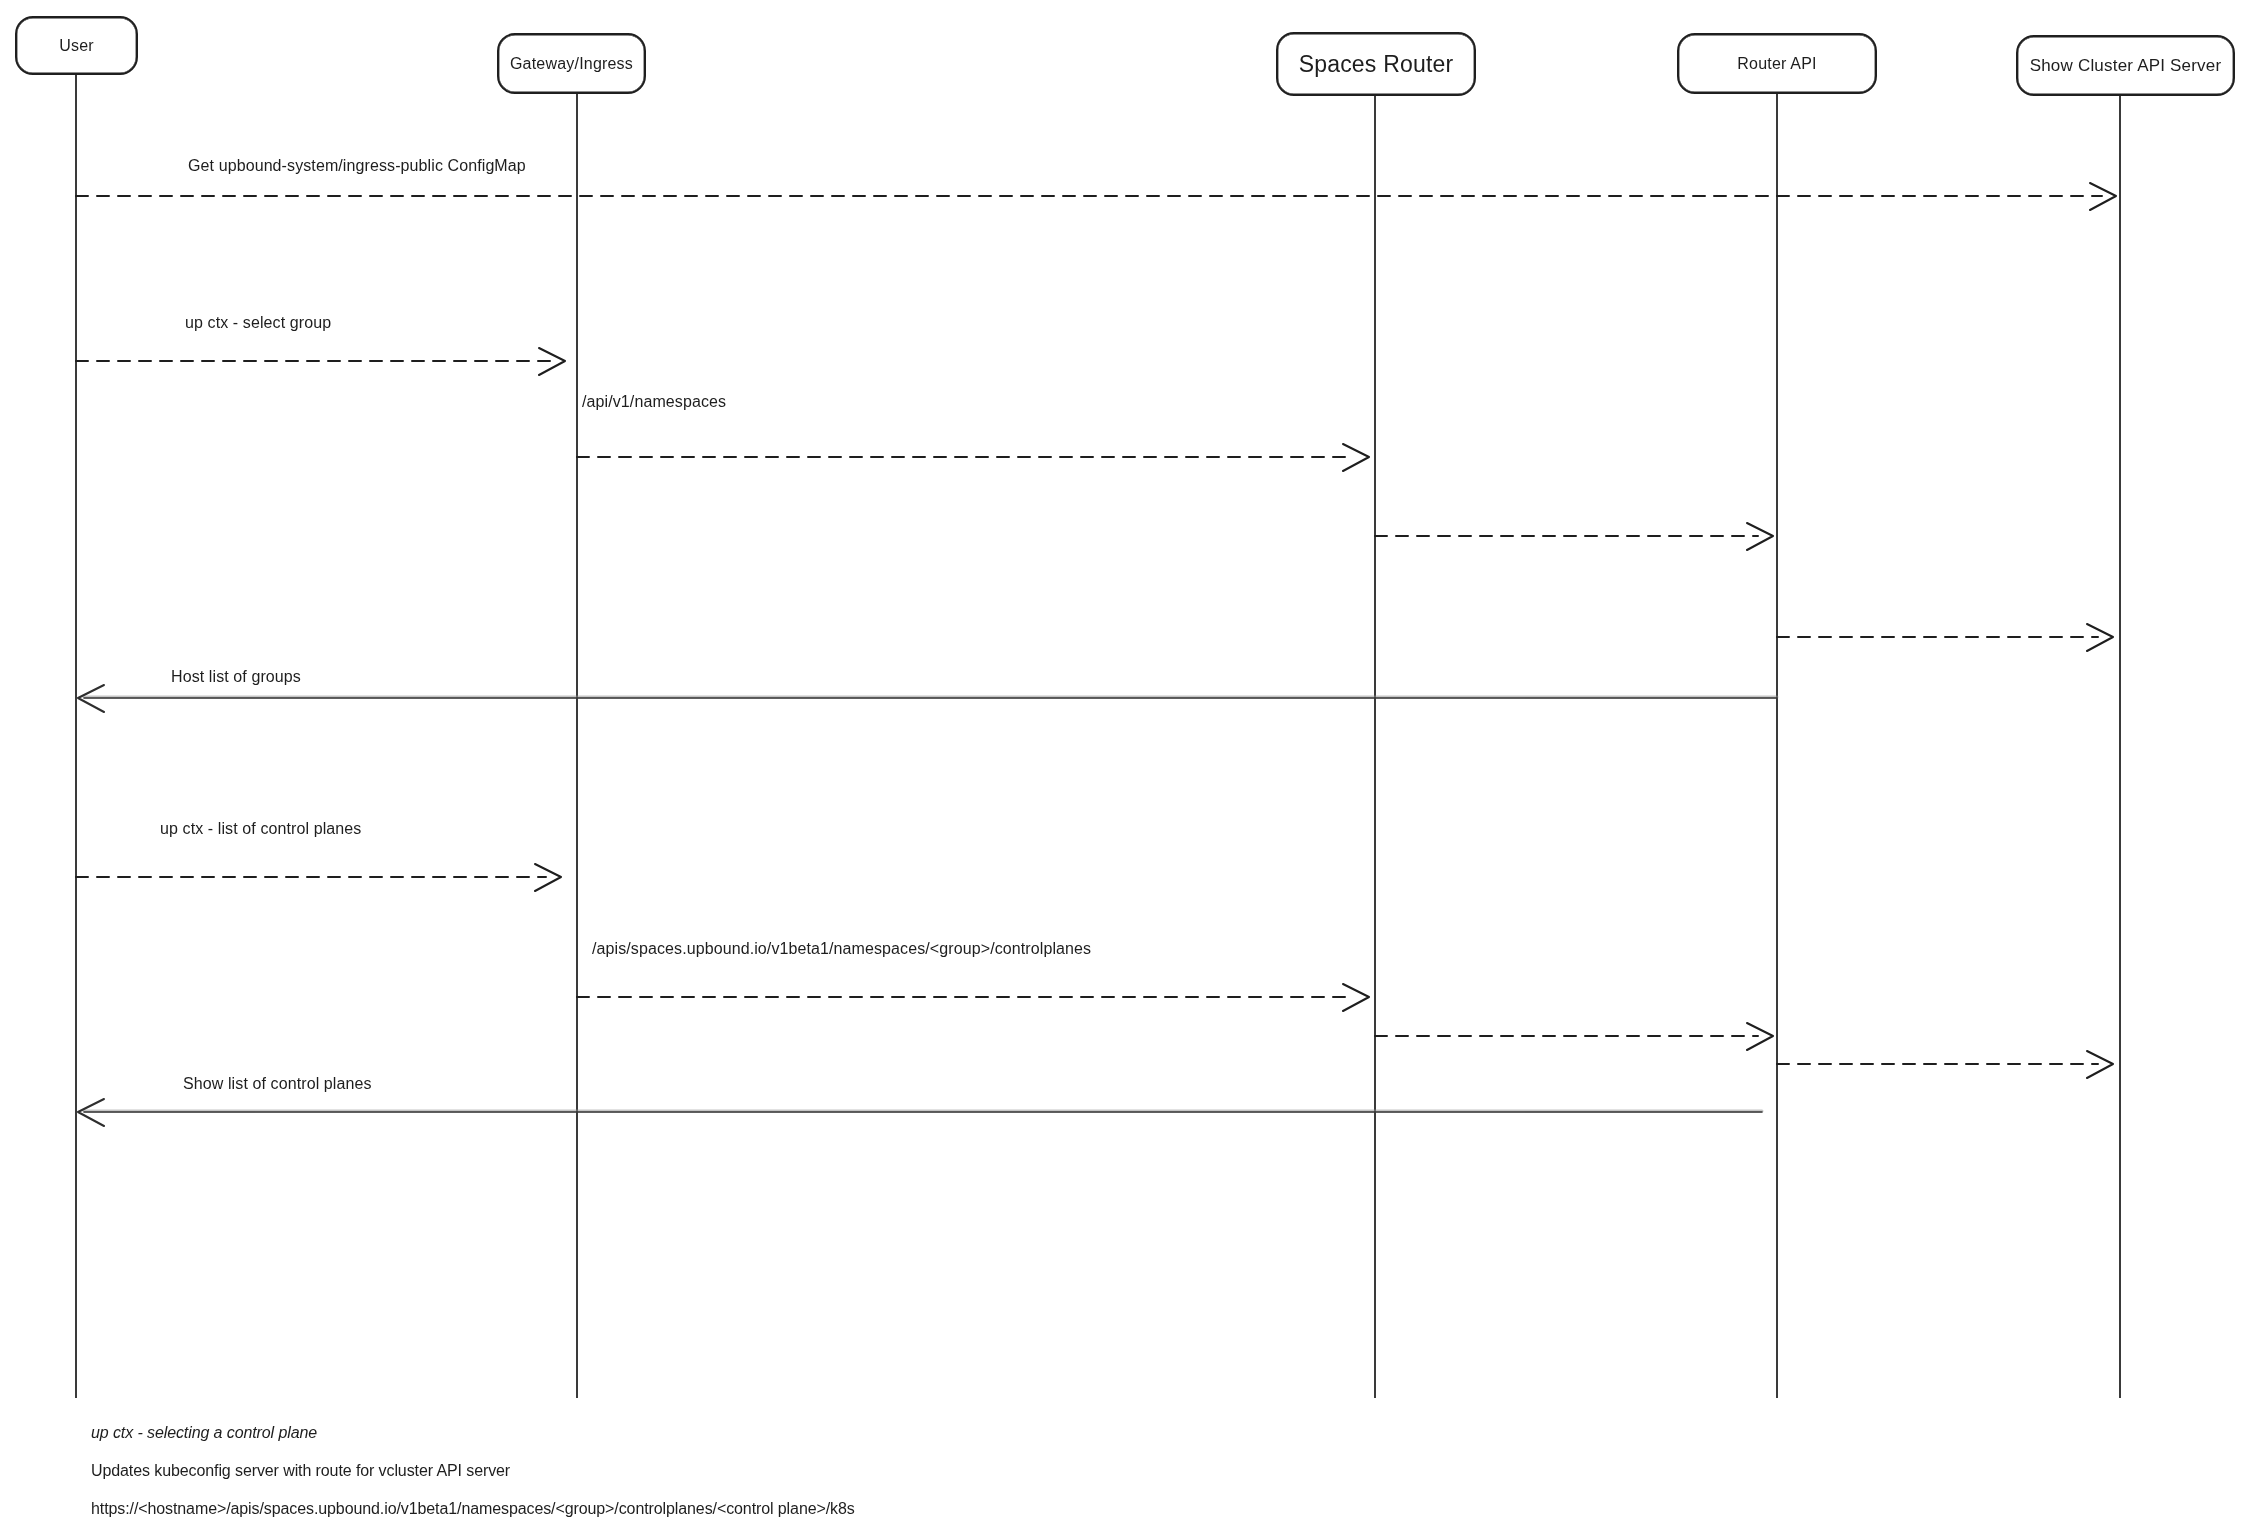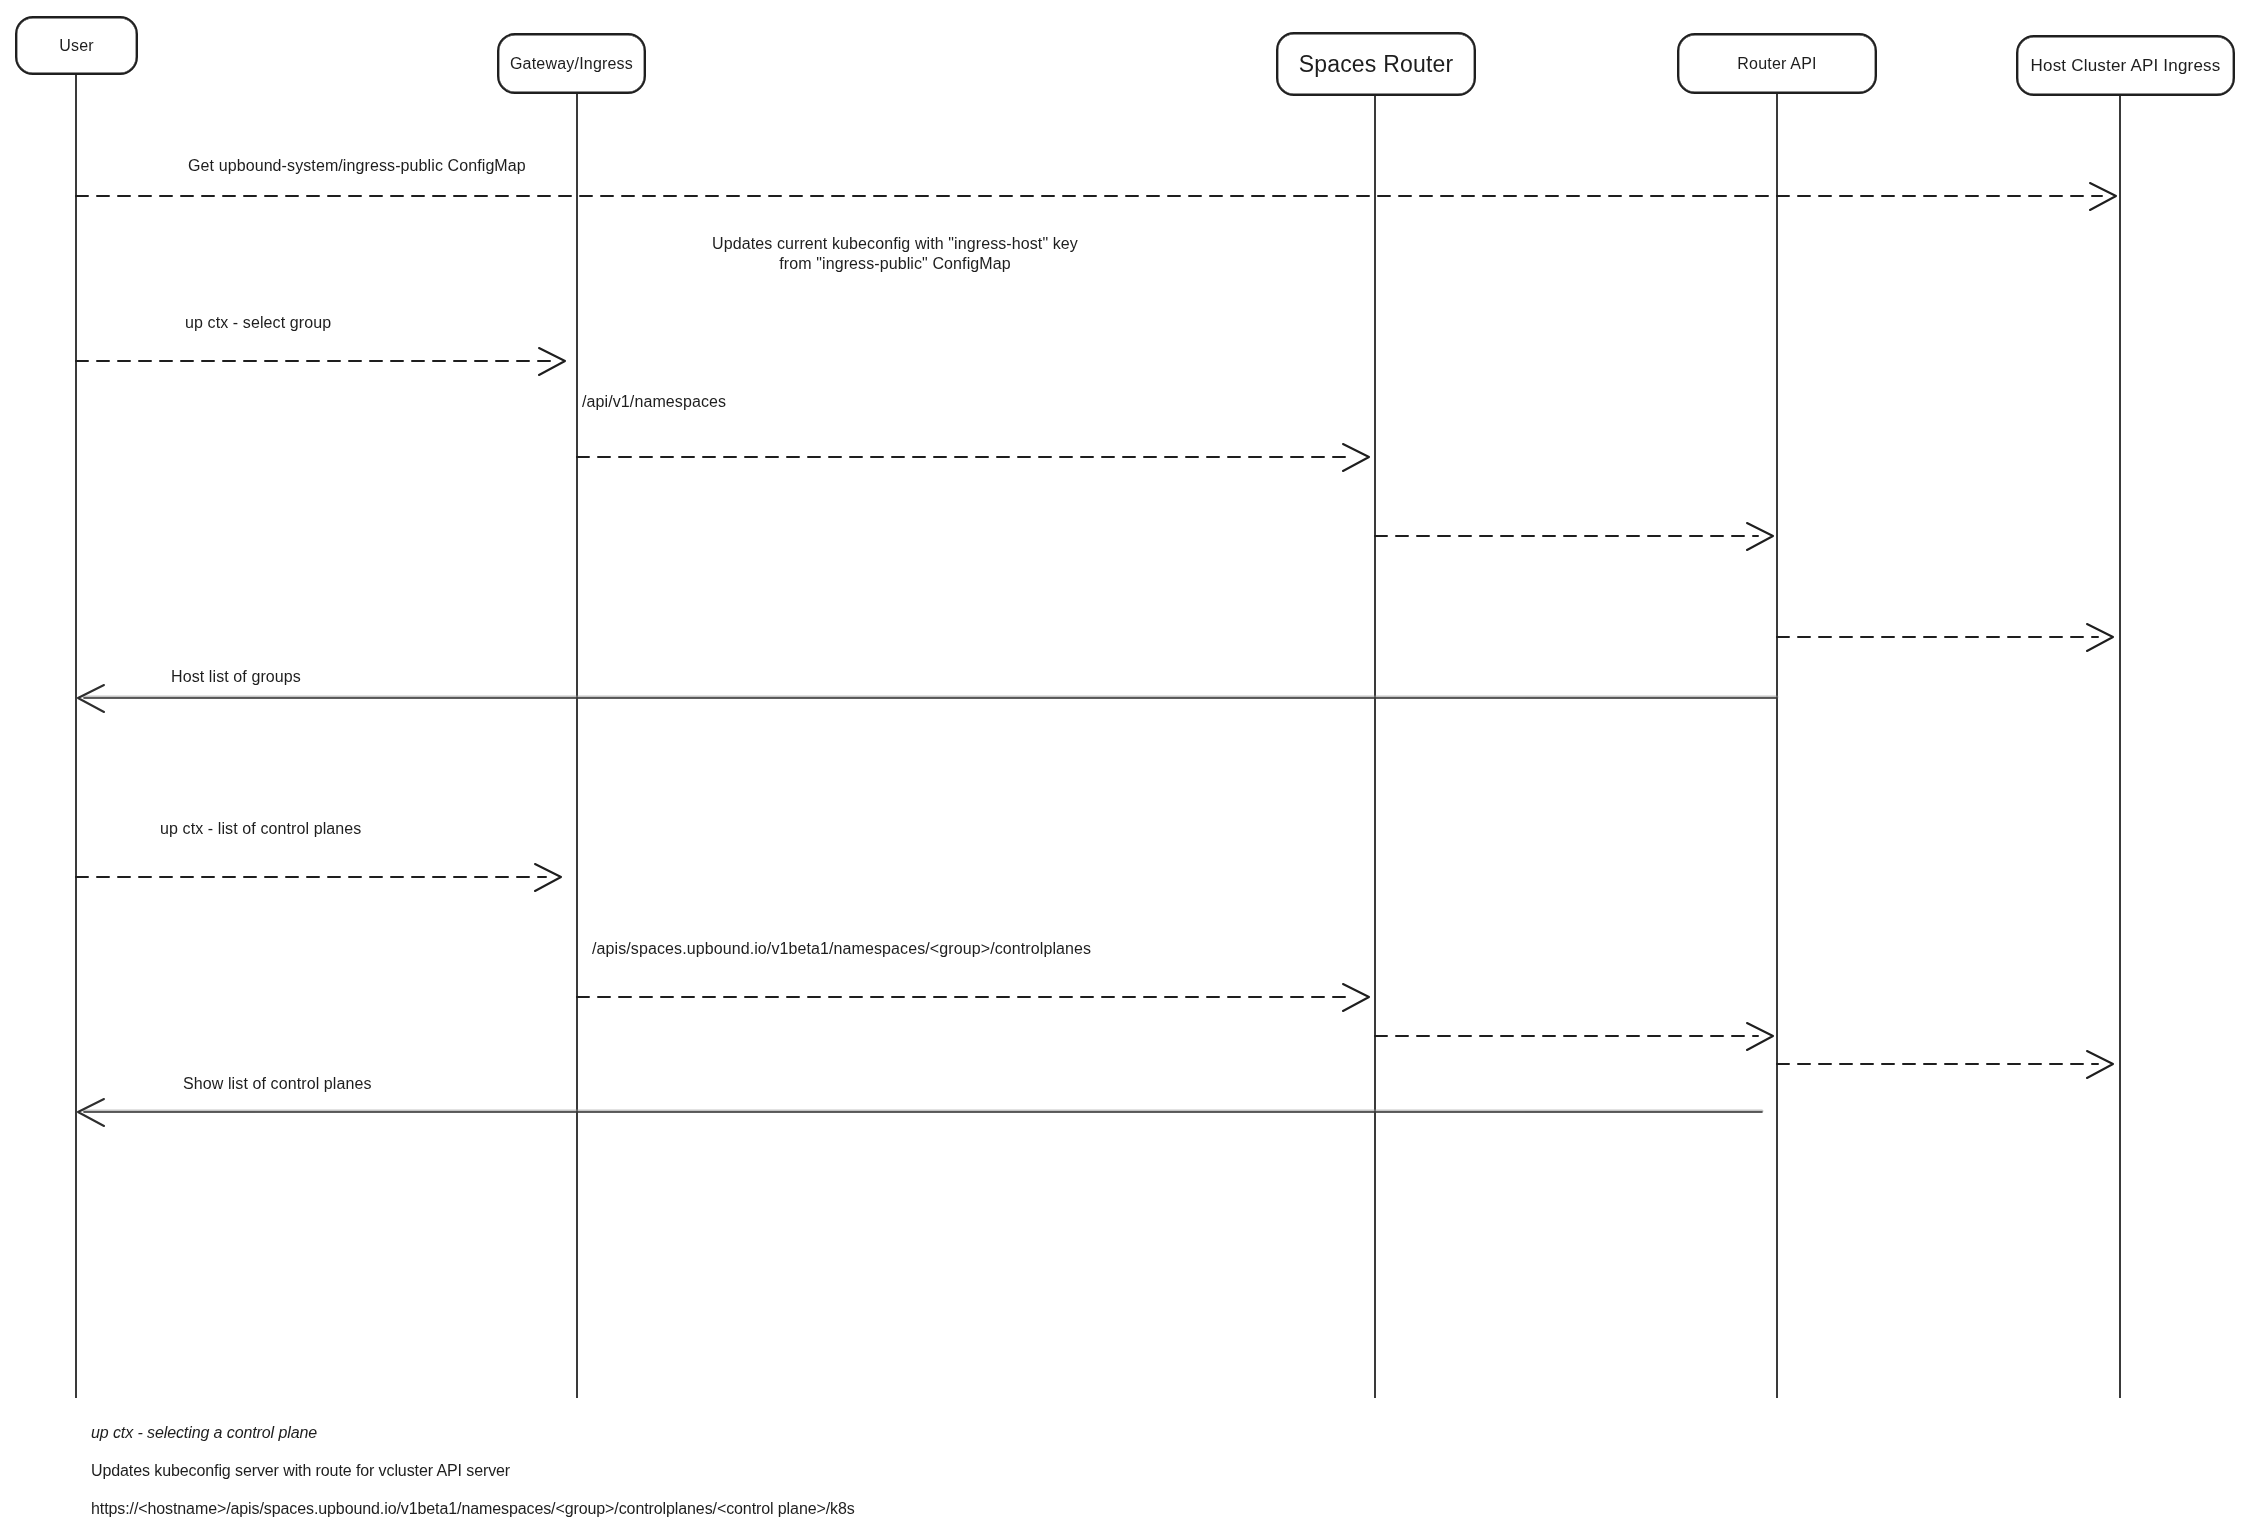--- a/index.html
+++ b/index.html
@@ -95,27 +95,25 @@
   <div class="participant" style="left:497px;top:33px;width:149px;height:61px;">
     <span>Gateway/Ingress</span>
   </div>
   <div class="participant large" style="left:1276px;top:32px;width:200px;height:64px;">
     <span>Spaces Router</span>
   </div>
   <div class="participant" style="left:1677px;top:33px;width:200px;height:61px;">
     <span>Router API</span>
   </div>
   <div class="participant host" style="left:2016px;top:35px;width:219px;height:61px;">
-    <span>Host Cluster API Ingress</span>
+    <span>Show Cluster API Server</span>
   </div>
 
   <div class="msg" style="left:188px;top:157px;">Get upbound-system/ingress-public ConfigMap</div>
 
-  <div class="msg note" style="left:700px;top:234px;width:390px;">Updates current kubeconfig with "ingress-host" key
-from "ingress-public" ConfigMap</div>
 
   <div class="msg" style="left:185px;top:314px;">up ctx - select group</div>
 
   <div class="msg" style="left:582px;top:393px;">/api/v1/namespaces</div>
 
   <div class="msg" style="left:171px;top:668px;">Host list of groups</div>
 
   <div class="msg" style="left:160px;top:820px;">up ctx - list of control planes</div>
 
   <div class="msg" style="left:592px;top:940px;">/apis/spaces.upbound.io/v1beta1/namespaces/&lt;group&gt;/controlplanes</div>

